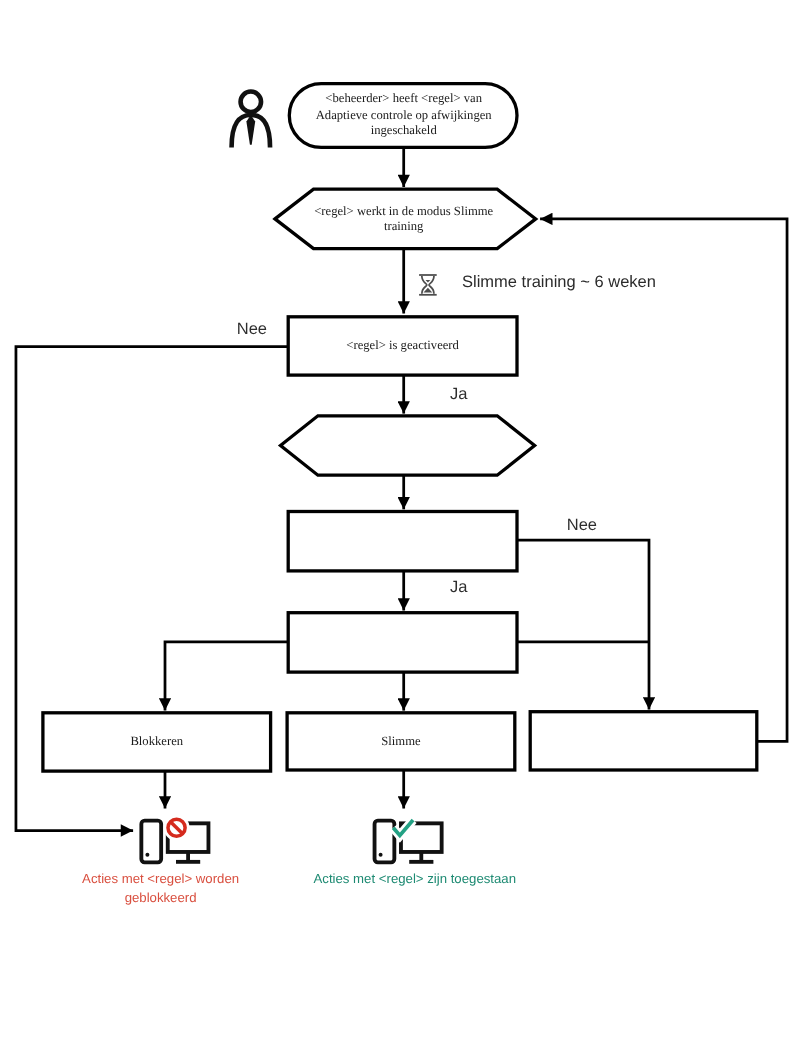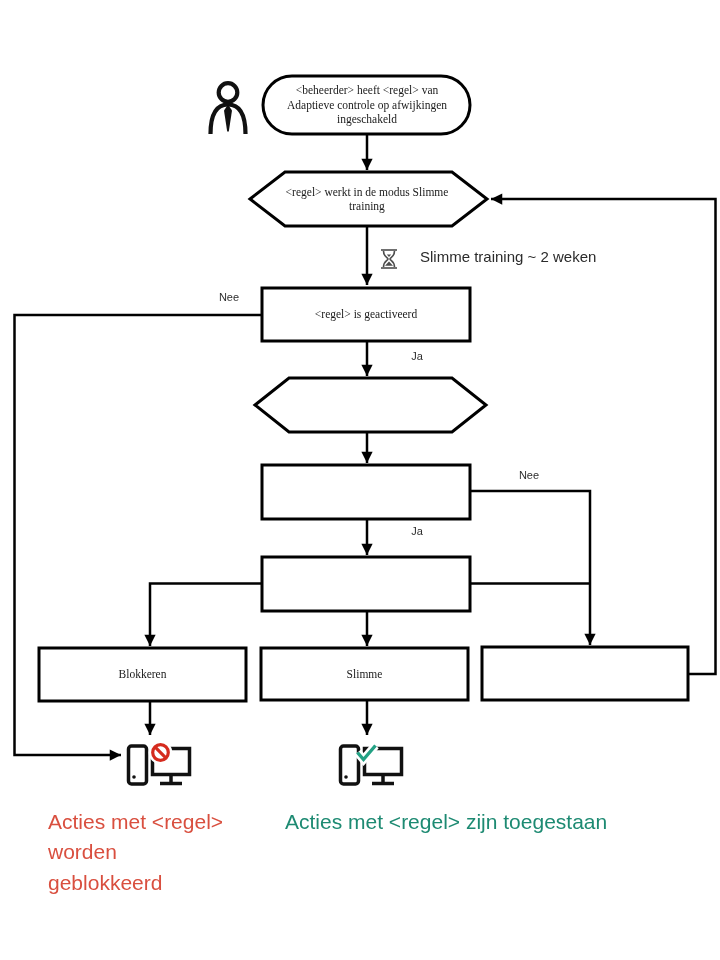--- a/index.html
+++ b/index.html
@@ -7,27 +7,27 @@
     position:relative;width:720px;height:960px;background:var(--background,#fff);
     font-family:"Liberation Sans","DejaVu Sans",sans-serif;overflow:hidden;
   }
   .layer{position:absolute;left:0;top:0;width:720px;height:960px;}
   svg.layer{pointer-events:none;}
   .node-label{
     position:absolute;display:flex;align-items:center;justify-content:center;
     text-align:center;white-space:pre-line;font-size:11.5px;line-height:1.25;color:#1a1a1a;font-family:Liberation Serif, serif;
   }
   .flow-label{
-    position:absolute;font-size:11px;color:#2e2e2e;text-align:center;
+    position:absolute;font-size:15px;color:#2e2e2e;text-align:center;
   }
   .annotation-label{
     position:absolute;font-size:15px;color:#2b2b2b;white-space:nowrap;
   }
   .result-text{
-    position:absolute;font-size:21px;line-height:1.45;white-space:pre-line;margin-top:16px;
+    position:absolute;font-size:12px;line-height:1.45;text-align:center;white-space:pre-line;
   }
   .result-text.blocked{left:48px;top:791px;width:196px;color:var(--blocked-text,#d94f3f);}
   .result-text.allowed{left:285px;top:791px;white-space:nowrap;color:var(--allowed-text,#1d8a72);}
 </style>
 </head>
 <body>
 
 <div class="canvas">
 
   <svg class="layer" viewBox="0 0 720 960">
@@ -110,20 +110,20 @@
 training</div>
     <div class="node-label" style="left:266px;top:291px;width:200px;height:47px">&lt;regel&gt; is geactiveerd</div>
     <div class="node-label" style="left:43px;top:651px;width:199px;height:47px">Blokkeren</div>
     <div class="node-label" style="left:265px;top:651px;width:199px;height:46px">Slimme</div>
 
     <div class="flow-label" style="left:205px;top:291px;width:48px">Nee</div>
     <div class="flow-label" style="left:399px;top:350px;width:36px">Ja</div>
     <div class="flow-label" style="left:505px;top:469px;width:48px">Nee</div>
     <div class="flow-label" style="left:399px;top:525px;width:36px">Ja</div>
 
-    <div class="annotation-label" style="left:420px;top:248px">Slimme training ~ 2 weken</div>
+    <div class="annotation-label" style="left:420px;top:248px">Slimme training ~ 6 weken</div>
 
     <div class="result-text blocked">Acties met &lt;regel&gt; worden
 geblokkeerd</div>
     <div class="result-text allowed">Acties met &lt;regel&gt; zijn toegestaan</div>
   </div>
 
 </div>
 
 </body></html>

